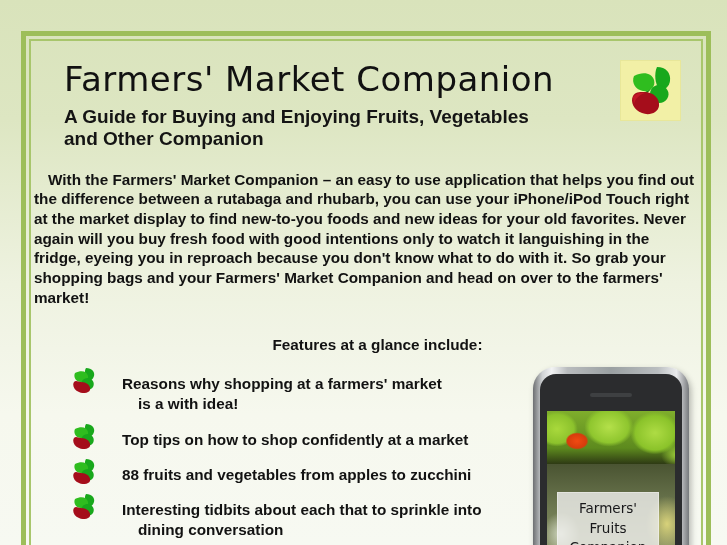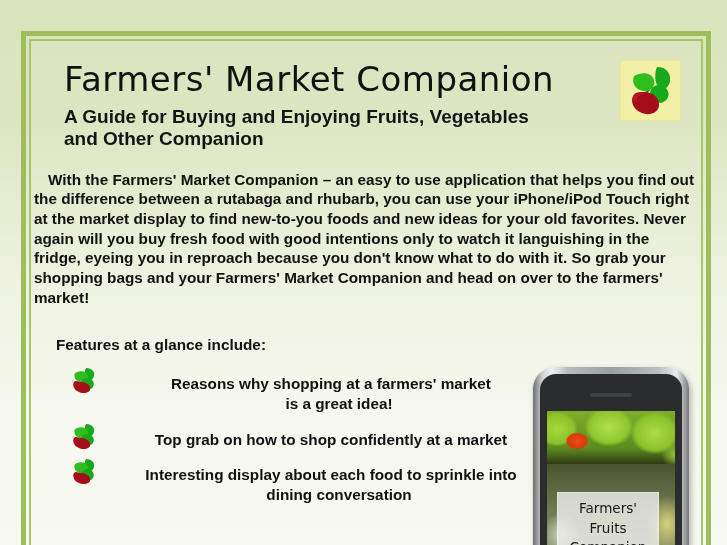--- a/index.html
+++ b/index.html
@@ -100,38 +100,38 @@
     padding-right: 4px;
     text-indent: 14px;
   }
 
   .features-heading {
     font-family: "Liberation Sans", sans-serif;
     font-size: 15.3px;
     font-weight: bold;
     color: #121212;
     margin: 29px 0 0 22px;
+    text-align: center;
   }
 
   ul.features {
     list-style: none;
     margin: 20px 0 0 36px;
     padding: 0;
     max-width: 470px;
   }
   ul.features li {
     position: relative;
     padding-left: 52px;
     margin-bottom: 15px;
     font-family: "Liberation Sans", sans-serif;
     font-size: 15.3px;
     font-weight: bold;
     color: #121212;
     line-height: 1.32;
-    text-align: center;
   }
   ul.features li .bullet-icon {
     position: absolute;
     left: 0;
     top: -7px;
     width: 28px;
     height: 26px;
   }
   ul.features li .bullet-icon svg { display: block; }
   ul.features li .li-text { display: block; }
@@ -261,47 +261,60 @@
         <span class="bullet-icon">
           <svg width="28" height="26" viewBox="0 0 28 26" aria-hidden="true">
             <path d="M16 1 C22 1 25 5 24 9 C23 13 19 15 17 13 C15 11 14 4 16 1 Z" fill="#18a81c"></path>
             <path d="M5 6 C11 3 17 4 18 9 C19 13 15 16 11 15 C6 15 3 10 5 6 Z" fill="#2fbd1f"></path>
             <path d="M18 11 C23 12 25 16 23 20 C20 24 14 23 12 19 C10 15 13 11 18 11 Z" fill="#18a81c"></path>
             <path d="M11 15 C17 15 21 19 20 23 C19 26 13 27 9 25 C4 23 2 18 4 15 C6 13 8 15 11 15 Z" fill="#a50d1b"></path>
           </svg>
         </span>
         <span class="li-text">
           <span>Reasons why shopping at a farmers' market</span>
-          <span class="cont">is a great idea!</span>
+          <span class="cont">is a with idea!</span>
         </span>
       </li>
       <li>
         <span class="bullet-icon">
           <svg width="28" height="26" viewBox="0 0 28 26" aria-hidden="true">
             <path d="M16 1 C22 1 25 5 24 9 C23 13 19 15 17 13 C15 11 14 4 16 1 Z" fill="#18a81c"></path>
             <path d="M5 6 C11 3 17 4 18 9 C19 13 15 16 11 15 C6 15 3 10 5 6 Z" fill="#2fbd1f"></path>
             <path d="M18 11 C23 12 25 16 23 20 C20 24 14 23 12 19 C10 15 13 11 18 11 Z" fill="#18a81c"></path>
             <path d="M11 15 C17 15 21 19 20 23 C19 26 13 27 9 25 C4 23 2 18 4 15 C6 13 8 15 11 15 Z" fill="#a50d1b"></path>
           </svg>
         </span>
         <span class="li-text">
-          <span>Top grab on how to shop confidently at a market</span>
+          <span>Top tips on how to shop confidently at a market</span>
         </span>
       </li>
       <li>
         <span class="bullet-icon">
           <svg width="28" height="26" viewBox="0 0 28 26" aria-hidden="true">
             <path d="M16 1 C22 1 25 5 24 9 C23 13 19 15 17 13 C15 11 14 4 16 1 Z" fill="#18a81c"></path>
             <path d="M5 6 C11 3 17 4 18 9 C19 13 15 16 11 15 C6 15 3 10 5 6 Z" fill="#2fbd1f"></path>
             <path d="M18 11 C23 12 25 16 23 20 C20 24 14 23 12 19 C10 15 13 11 18 11 Z" fill="#18a81c"></path>
             <path d="M11 15 C17 15 21 19 20 23 C19 26 13 27 9 25 C4 23 2 18 4 15 C6 13 8 15 11 15 Z" fill="#a50d1b"></path>
           </svg>
         </span>
         <span class="li-text">
-          <span>Interesting display about each food to sprinkle into</span>
+          <span>88 fruits and vegetables from apples to zucchini</span>
+        </span>
+      </li>
+      <li>
+        <span class="bullet-icon">
+          <svg width="28" height="26" viewBox="0 0 28 26" aria-hidden="true">
+            <path d="M16 1 C22 1 25 5 24 9 C23 13 19 15 17 13 C15 11 14 4 16 1 Z" fill="#18a81c"></path>
+            <path d="M5 6 C11 3 17 4 18 9 C19 13 15 16 11 15 C6 15 3 10 5 6 Z" fill="#2fbd1f"></path>
+            <path d="M18 11 C23 12 25 16 23 20 C20 24 14 23 12 19 C10 15 13 11 18 11 Z" fill="#18a81c"></path>
+            <path d="M11 15 C17 15 21 19 20 23 C19 26 13 27 9 25 C4 23 2 18 4 15 C6 13 8 15 11 15 Z" fill="#a50d1b"></path>
+          </svg>
+        </span>
+        <span class="li-text">
+          <span>Interesting tidbits about each that to sprinkle into</span>
           <span class="cont">dining conversation</span>
         </span>
       </li>
     </ul>
 
     <div class="phone">
       <div class="phone-body"></div>
       <div class="phone-face">
         <div class="phone-speaker"></div>
         <div class="phone-screen">

